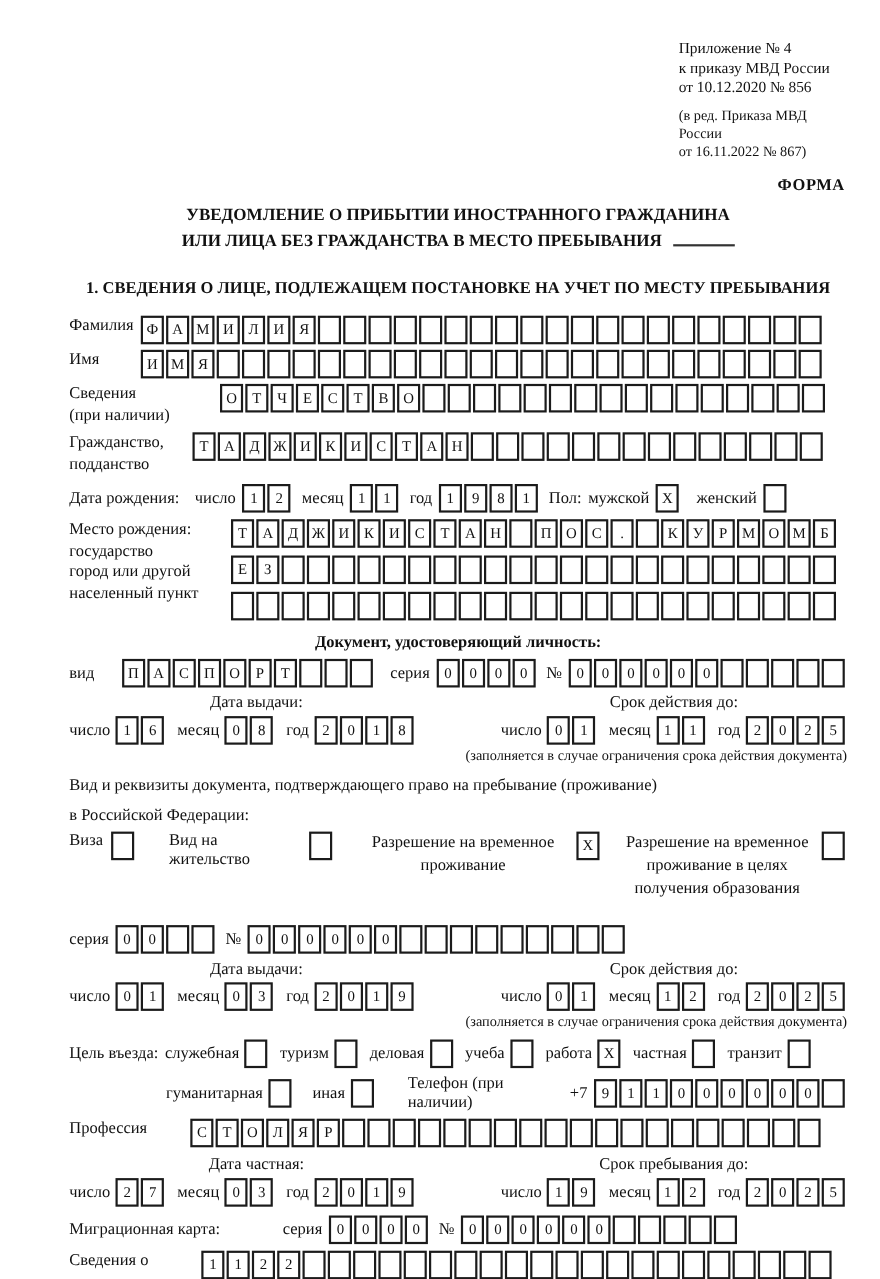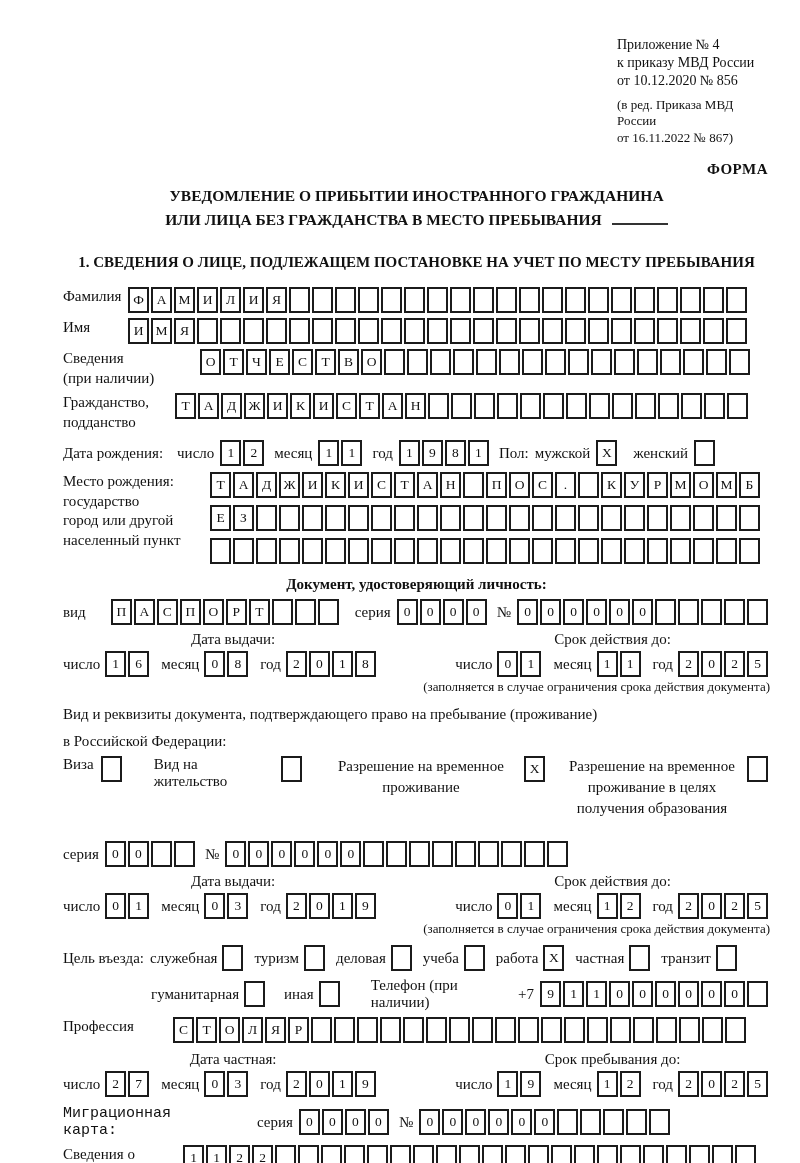--- a/index.html
+++ b/index.html
@@ -674,21 +674,21 @@
             <span class="cell">2</span>
             <span class="cell">0</span>
             <span class="cell">2</span>
             <span class="cell">5</span>
           </span>
       </div>
     </div>
   </div>
 
   <div class="inline-row" style="margin-top:8px;">
-    <span class="t" style="width:168px;font-family:Liberation Mono, monospace;">Миграционная карта:</span>
+    <span class="t" style="width:168px;">Миграционная карта:</span>
     <span class="t sp20">серия</span>
     <span class="cells">
         <span class="cell">0</span>
         <span class="cell">0</span>
         <span class="cell">0</span>
         <span class="cell">0</span>
       </span>
     <span class="t sp8">№</span>
     <span class="cells">
         <span class="cell">0</span>

